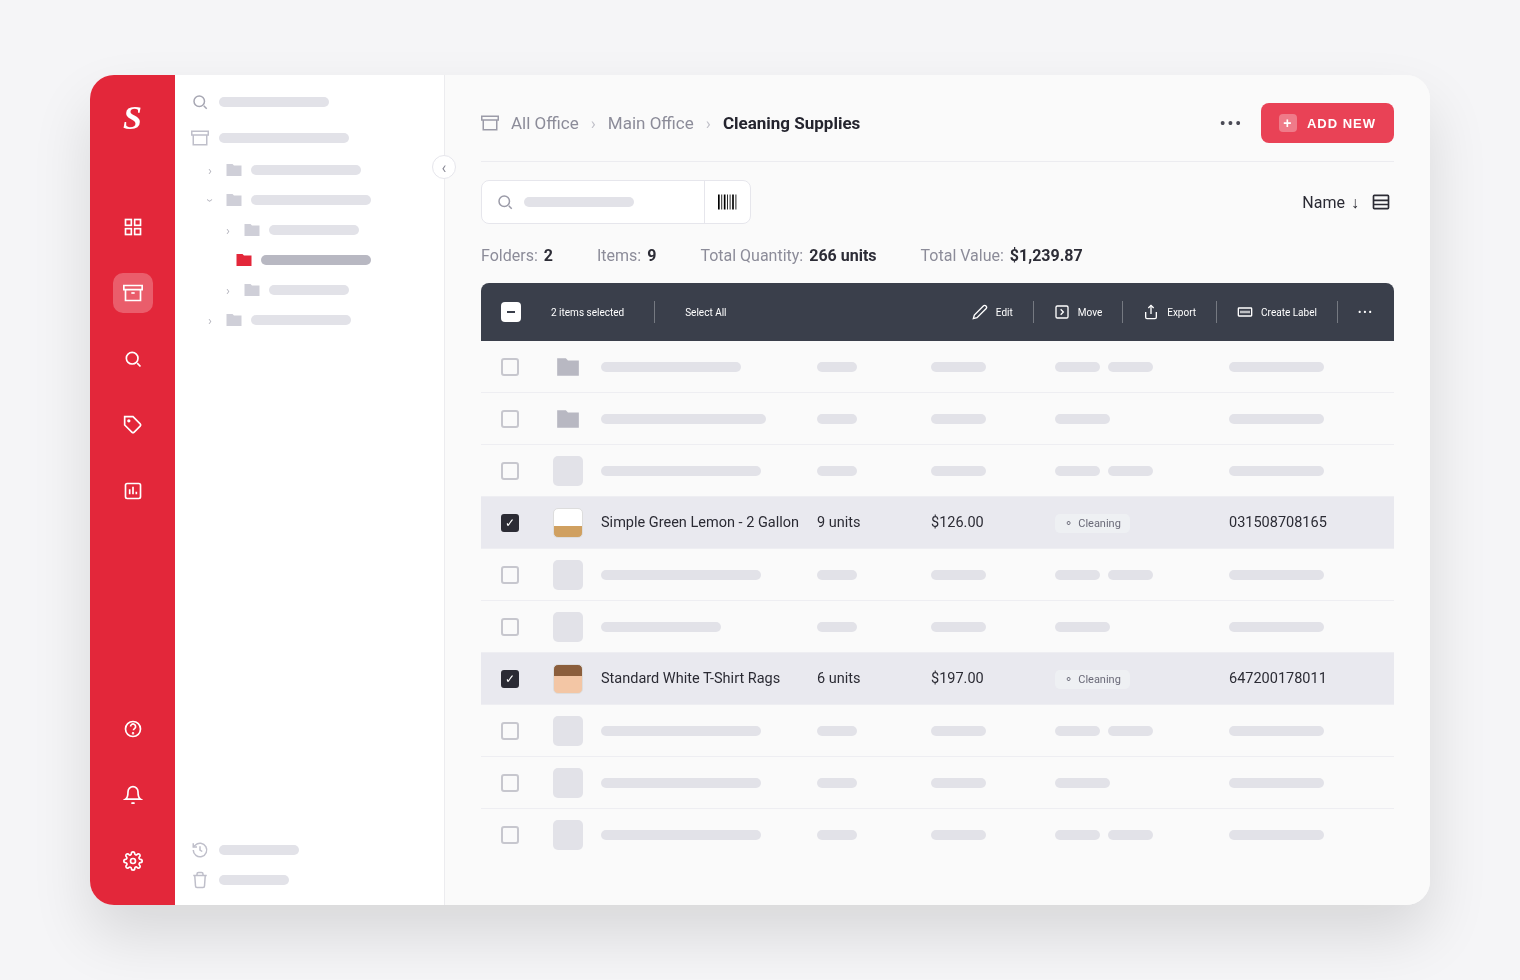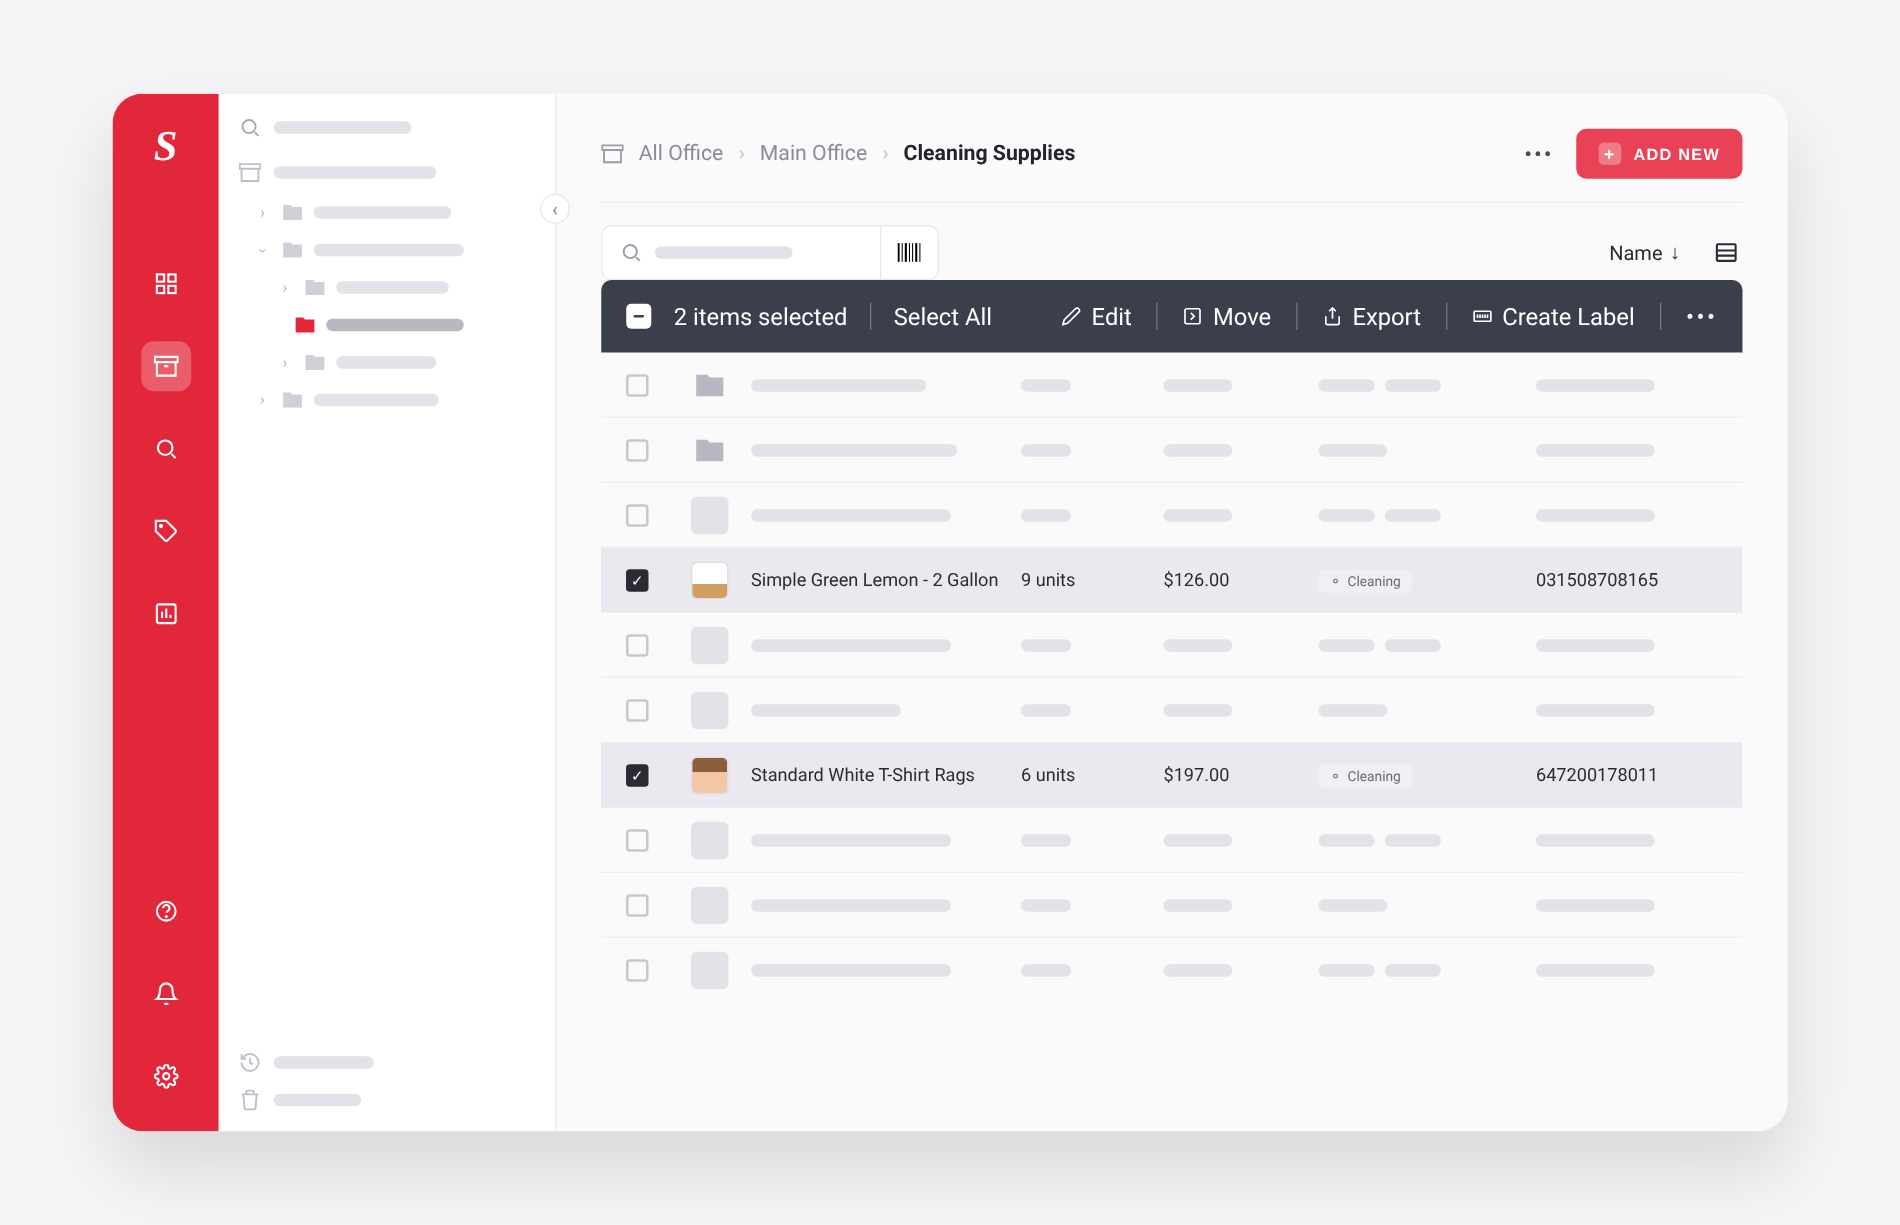--- a/index.html
+++ b/index.html
@@ -30,26 +30,26 @@
 .breadcrumb .current { color:#24242e; font-weight:700; }
 .breadcrumb .sep { color:#c0c0c9; }
 .top-actions { display:flex; align-items:center; gap:18px; }
 .more-btn { color:#4a4a55; cursor:pointer; letter-spacing:2px; font-weight:700; }
 .add-new-btn { background:#e94256; color:#fff; border:none; height:40px; padding:0 18px; border-radius:8px; font-weight:700; letter-spacing:1px; display:flex; align-items:center; gap:10px; cursor:pointer; font-size:13px; }
 .divider { height:1px; background:#ececf0; margin:18px 0; }
 .filter-row { display:flex; align-items:center; justify-content:space-between; }
 .search-box { display:flex; align-items:center; border:1px solid #e6e6ec; border-radius:8px; height:44px; background:#fff; width:270px; }
 .search-box .sseg { display:flex; align-items:center; gap:10px; padding:0 14px; flex:1; }
 .search-box .barcode-seg { border-left:1px solid #e6e6ec; height:100%; width:46px; display:flex; align-items:center; justify-content:center; color:#444; cursor:pointer; }
-.sort-view { display:flex; align-items:center; gap:24px; }
+.sort-view { display:flex; align-items:center; gap:9px; }
 .sort-by { display:flex; align-items:center; gap:6px; font-size:16px; color:#2b2b34; cursor:pointer; }
 .view-btn { width:26px; height:26px; display:flex; align-items:center; justify-content:center; color:#2b2b34; cursor:pointer; }
 .stats-row { display:flex; gap:44px; margin:22px 0 18px; font-size:16px; color:#8c8c99; }
 .stats-row b { color:#2c2c36; font-weight:700; margin-left:6px; }
-.selection-bar { background:#3a3f4b; color:#fff; height:58px; border-radius:8px 8px 0 0; display:flex; align-items:center; padding:0 20px; gap:18px; font-size:19px; }
+.selection-bar { background:#3a3f4b; color:#fff; height:58px; border-radius:8px 8px 0 0; display:flex; align-items:center; padding:0 20px; gap:30px; font-size:10px; }
 .sel-check { width:20px; height:20px; background:#fff; border-radius:4px; display:flex; align-items:center; justify-content:center; color:#3a3f4b; }
 .sel-sep { width:1px; height:22px; background:rgba(255,255,255,0.3); }
 .sel-action { display:flex; align-items:center; gap:8px; cursor:pointer; }
 .sel-right { margin-left:auto; display:flex; align-items:center; gap:20px; }
 .rows-container { overflow-y:auto; max-height: 510px; }
 .row { display:grid; grid-template-columns: 48px 44px 212px 110px 120px 170px 1fr; align-items:center; padding: 8px 20px; border-bottom:1px solid #eeeef2; min-height:52px; gap:4px; }
 .row.selected { background:#e9e9ef; }
 .chk { width:18px; height:18px; border:2px solid #c7c7ce; border-radius:3px; cursor:pointer; }
 .chk.checked { background:#2b2b34; border-color:#2b2b34; display:flex; align-items:center; justify-content:center; color:#fff; font-size:12px; }
 .thumb { width:30px; height:30px; background:#e2e2e8; border-radius:5px; display:flex; align-items:center; justify-content:center; }
@@ -278,20 +278,26 @@
         </div>
         <div class="view-btn">
           <svg width="20" height="20" viewBox="0 0 24 24" fill="none" stroke="currentColor" stroke-width="2">
               <rect x="3" y="4" width="18" height="16" rx="1"></rect>
               <path d="M3 10h18M3 15h18"></path>
             </svg>
         </div>
       </div>
     </div>
 
+    <div class="stats-row">
+      <span><span>Folders:</span><b>2</b></span>
+      <span><span>Items:</span><b>9</b></span>
+      <span><span>Total Quantity:</span><b>266 units</b></span>
+      <span><span>Total Value:</span><b>$1,239.87</b></span>
+    </div>
 
     <div class="selection-bar">
       <div class="sel-check">
         <svg width="12" height="12" viewBox="0 0 12 12">
             <rect x="2" y="5" width="8" height="2" fill="currentColor"></rect>
           </svg>
       </div>
       <span>2 items selected</span>
       <div class="sel-sep"></div>
       <span style="cursor:pointer;">Select All</span>

